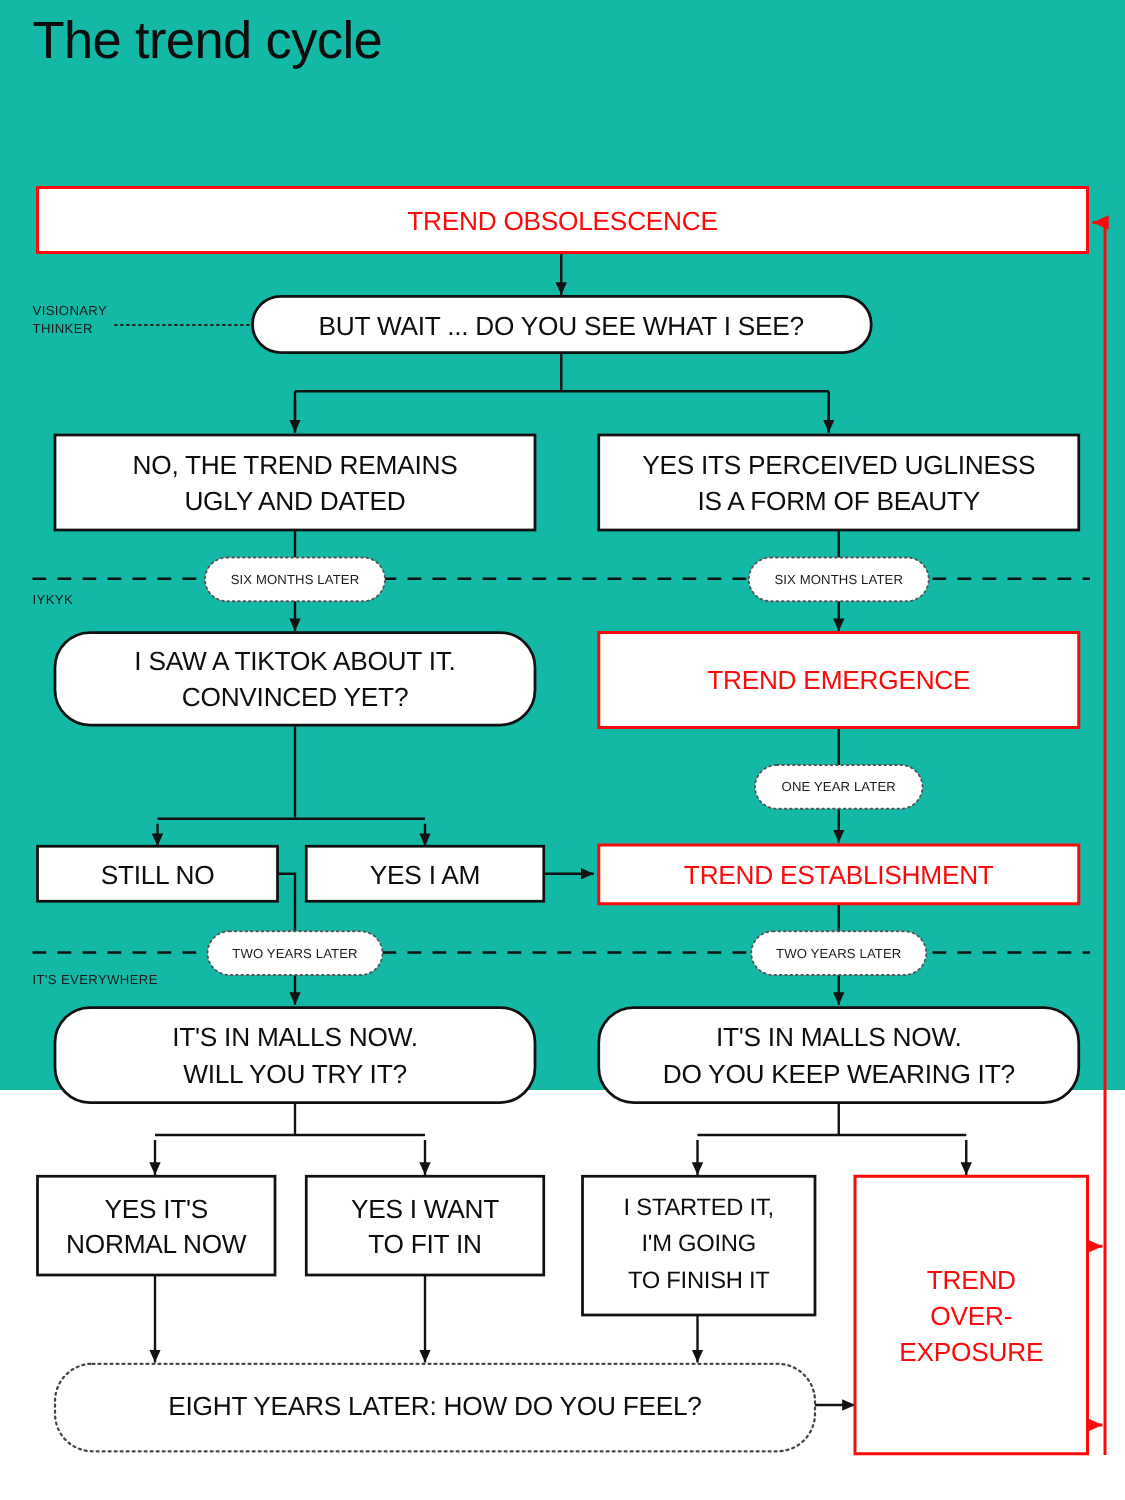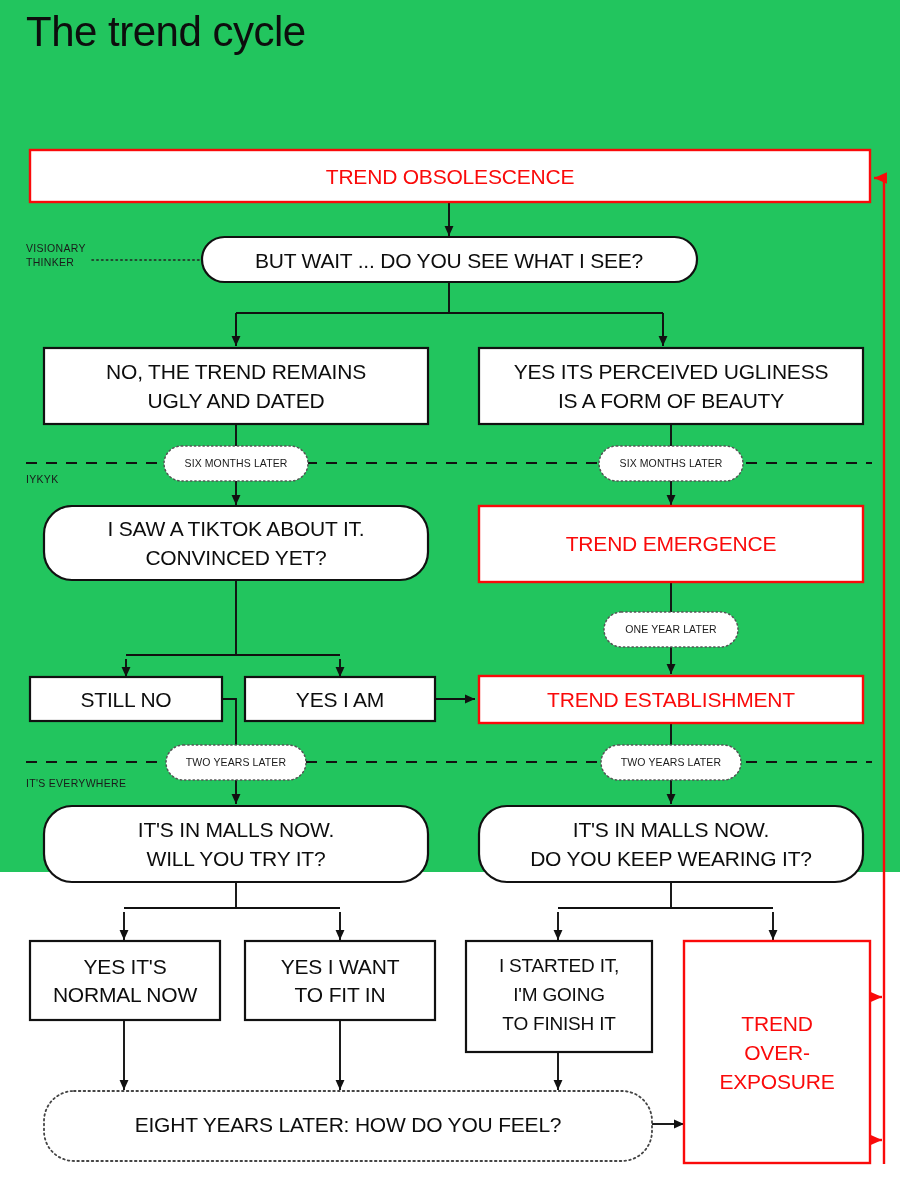--- a/index.html
+++ b/index.html
@@ -12,21 +12,21 @@
     height: 1200px;
     font-family: "Liberation Sans", sans-serif;
     color: #111111;
     overflow: hidden;
     position: relative;
   }
   #page {
     position: relative;
     width: 900px;
     height: 872px;
-    background: #22c55e;
+    background: #14b8a6;
   }
   #title {
     position: absolute;
     left: 26px;
     top: 8px;
     font-size: 42px;
     font-weight: 400;
     letter-spacing: -0.5px;
     color: #0d0d0d;
     font-family: "Liberation Sans", sans-serif;

